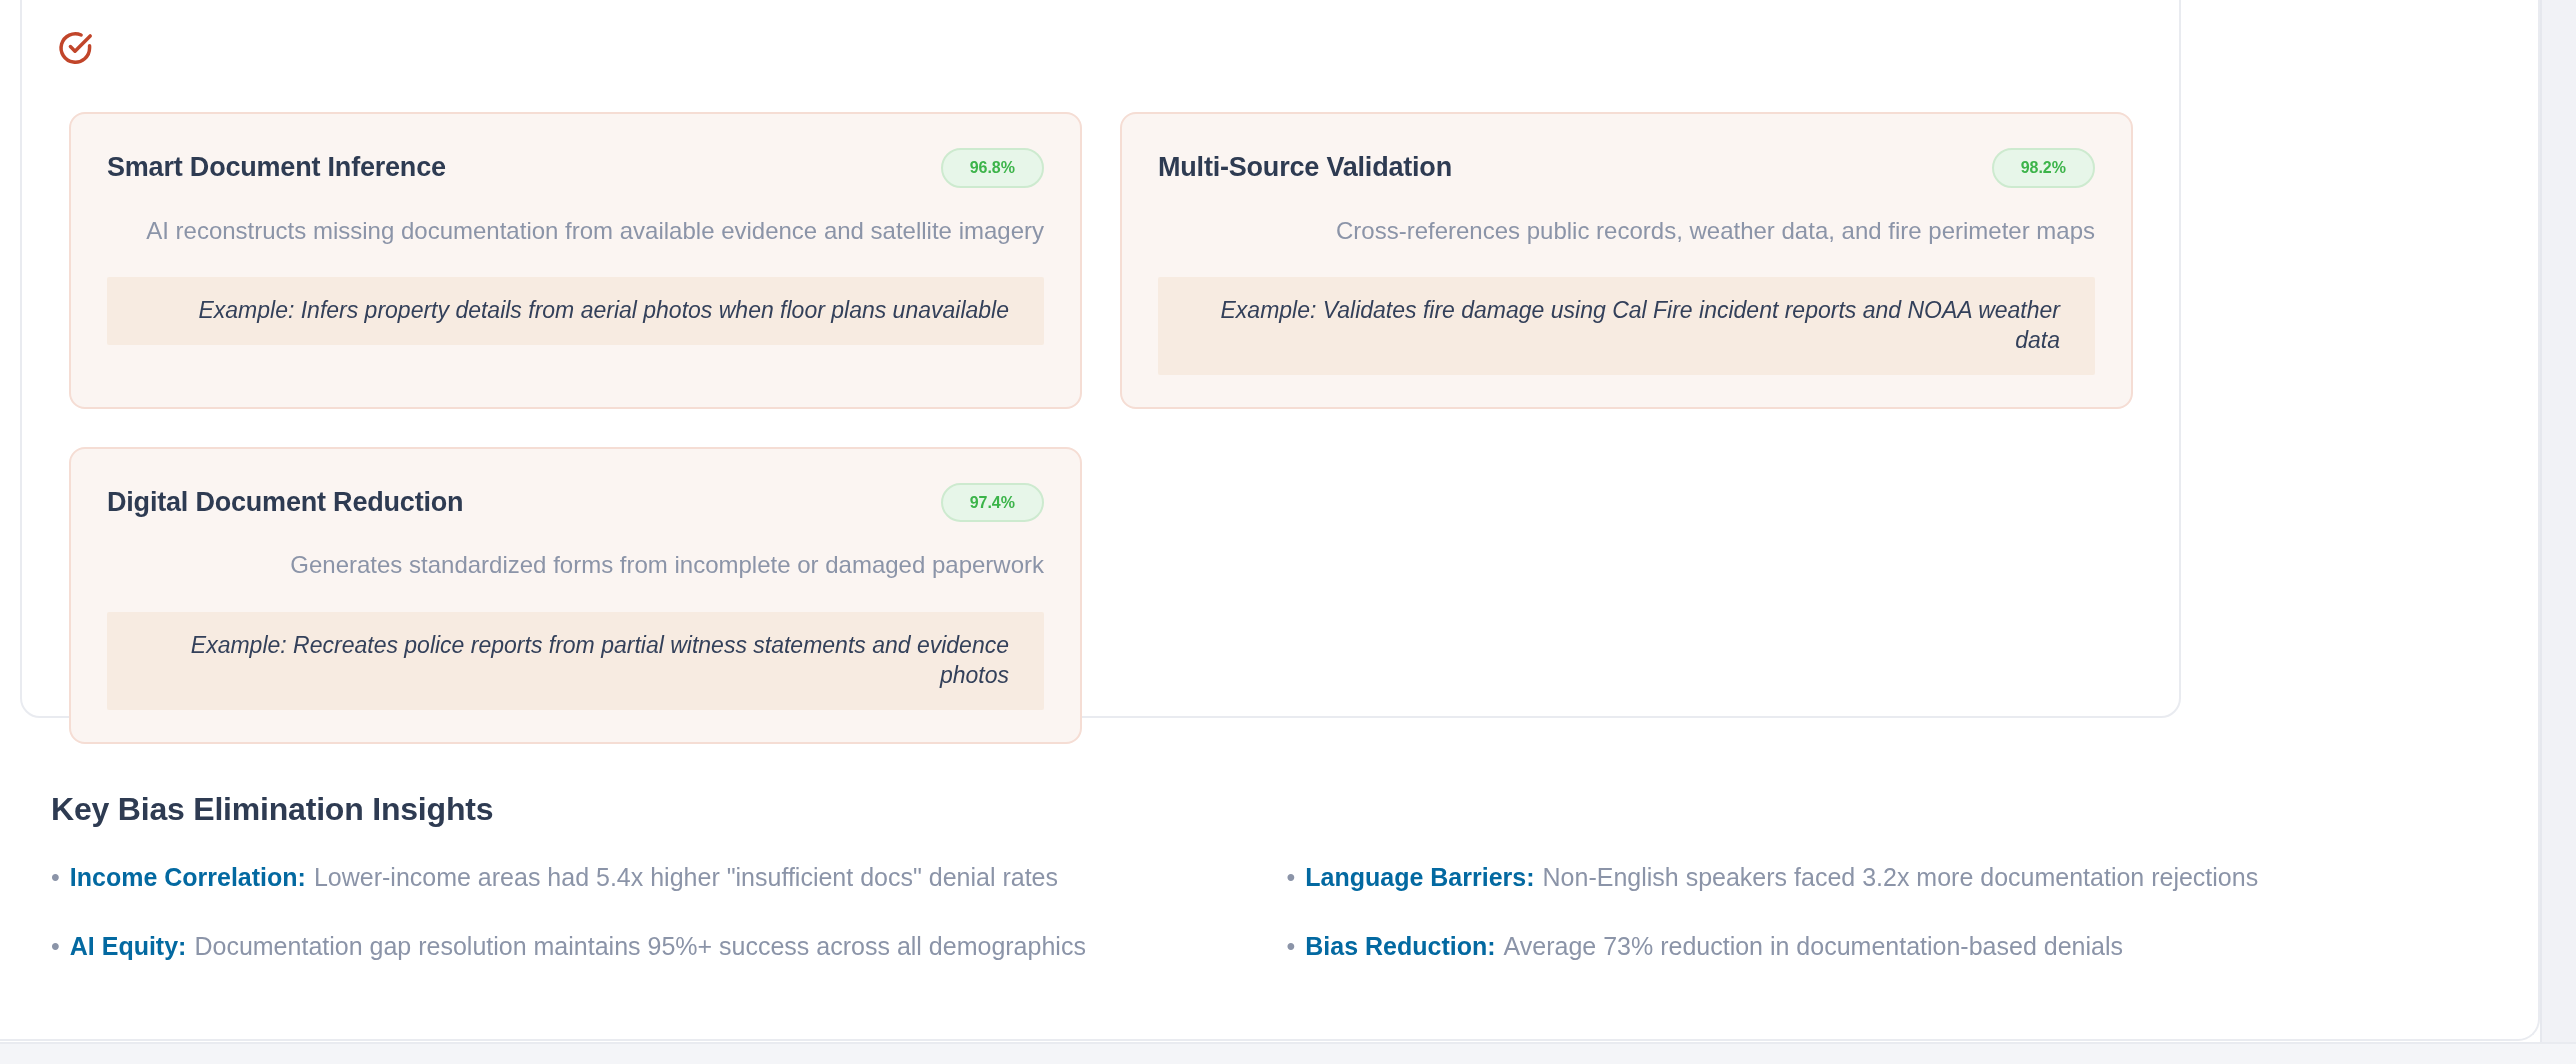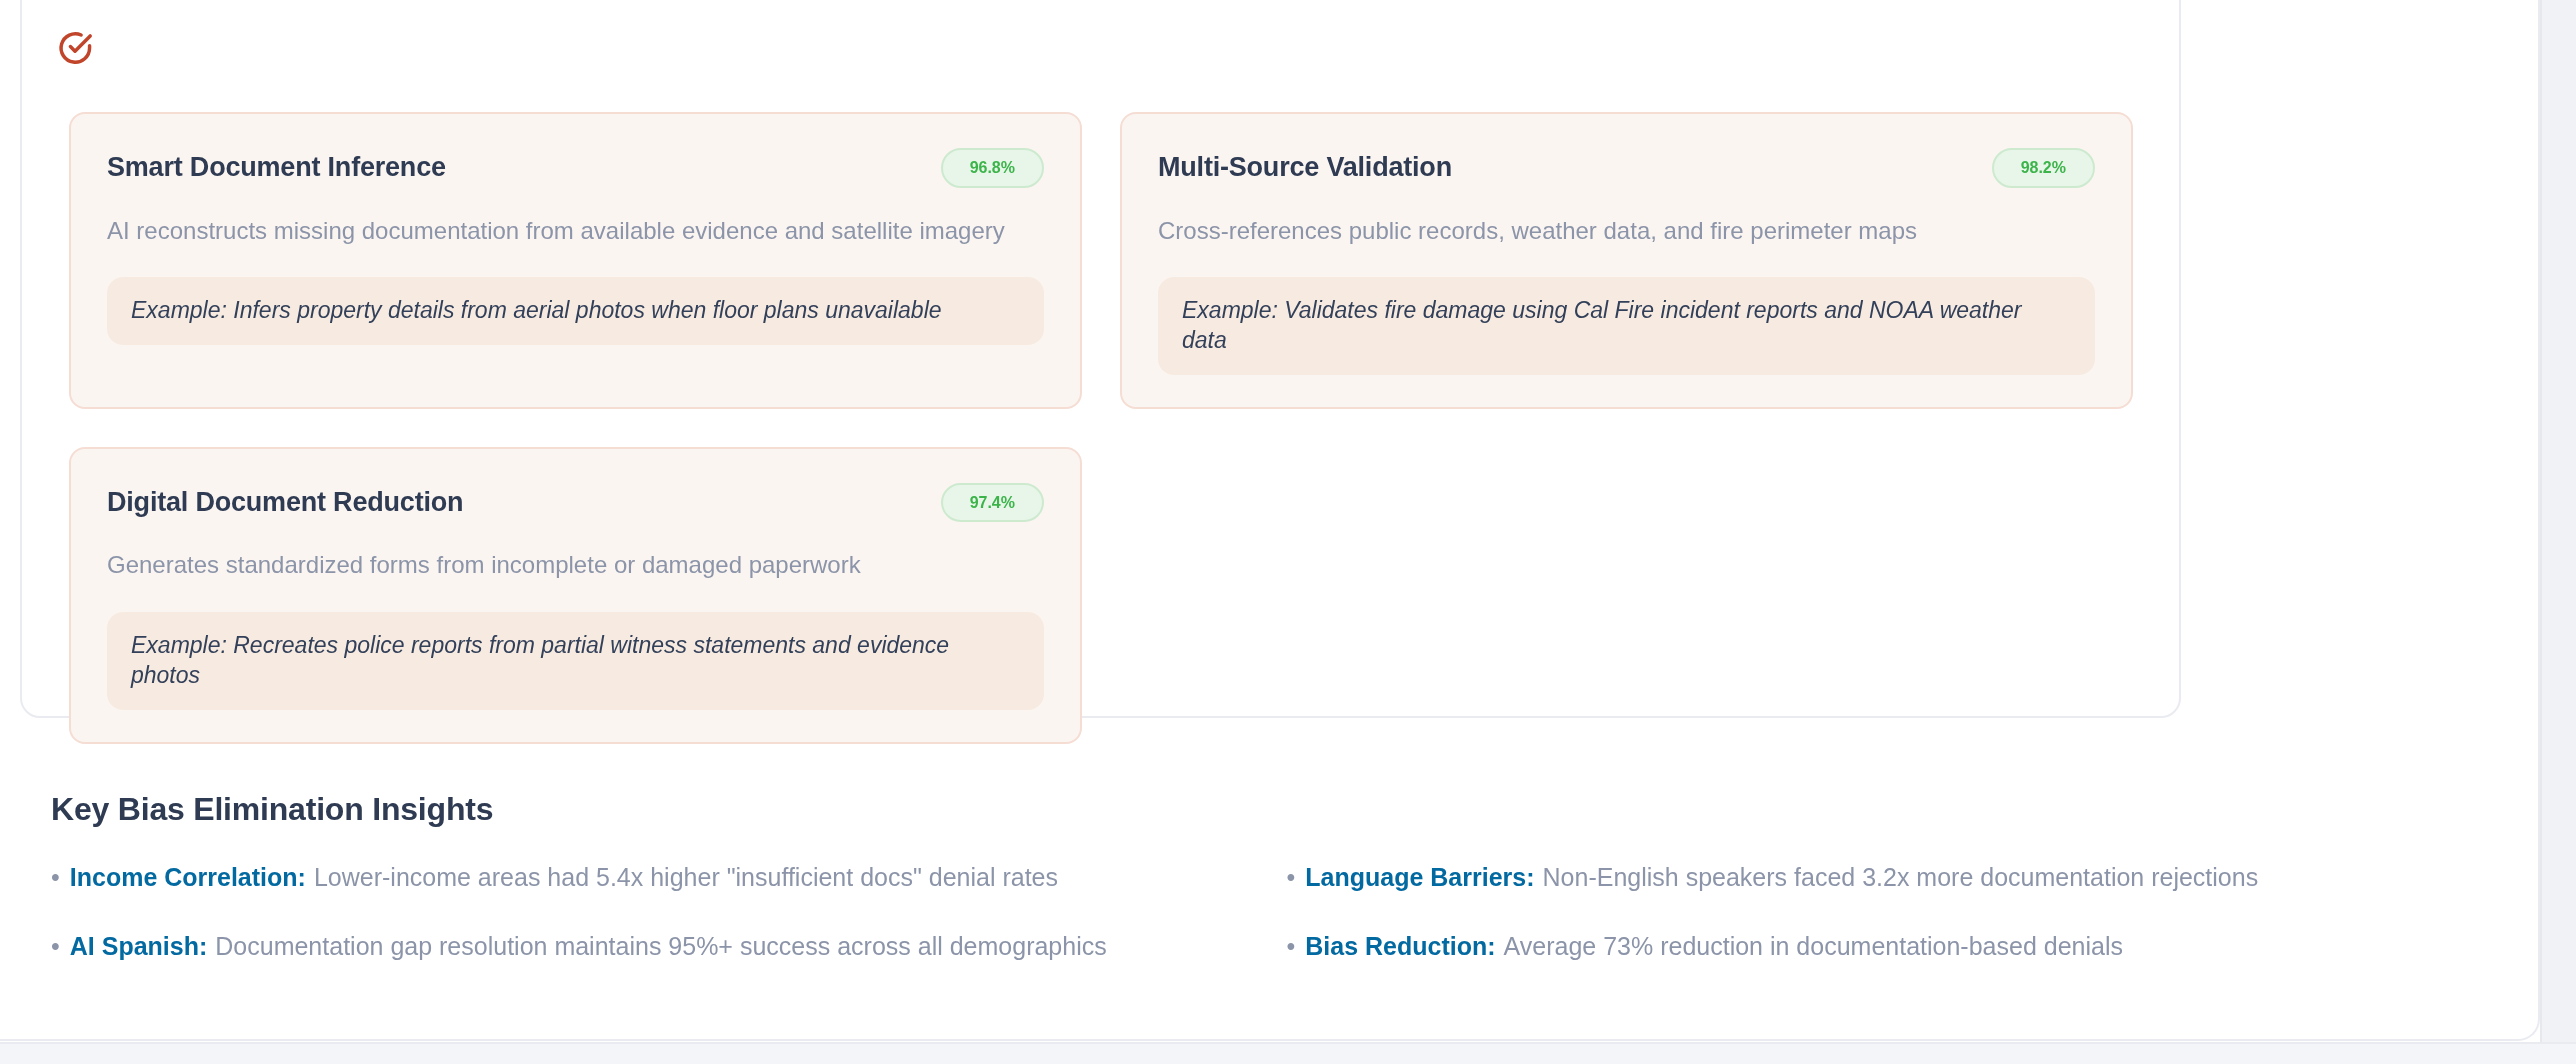--- a/index.html
+++ b/index.html
@@ -99,20 +99,21 @@
     column-gap: 38px;
     row-gap: 38px;
     padding: 45px 46px 0 47px;
   }
 
   .feature-card {
     background: #fbf5f2;
     border: 2px solid #f5ddd4;
     border-radius: 16px;
     padding: 34px 36px 32px 36px;
+    text-align: right;
   }
 
   .feature-top {
     display: flex;
     align-items: center;
     justify-content: space-between;
     gap: 20px;
   }
 
   .feature-name {
@@ -140,22 +141,22 @@
     margin-top: 27px;
     font-size: 24px;
     color: #8b94a8;
     font-weight: 400;
     line-height: 1.35;
   }
 
   .feature-example {
     margin-top: 30px;
     background: #f7ebe1;
-    border-radius: 16px;
-    padding: 19px 24px;
+    border-radius: 2px;
+    padding: 19px 35px;
     font-size: 23px;
     font-style: italic;
     color: #33405a;
     line-height: 1.3;
   }
 
   
   .insights {
     position: absolute;
     left: 51px;
@@ -258,21 +259,21 @@
           <span><span class="insight-label">Income Correlation:</span><span class="insight-text">Lower-income areas had 5.4x higher "insufficient docs" denial rates</span></span>
         </div>
 
         <div class="insight-item">
           <span class="insight-bullet">•</span>
           <span><span class="insight-label">Language Barriers:</span><span class="insight-text">Non-English speakers faced 3.2x more documentation rejections</span></span>
         </div>
 
         <div class="insight-item">
           <span class="insight-bullet">•</span>
-          <span><span class="insight-label">AI Spanish:</span><span class="insight-text">Documentation gap resolution maintains 95%+ success across all demographics</span></span>
+          <span><span class="insight-label">AI Equity:</span><span class="insight-text">Documentation gap resolution maintains 95%+ success across all demographics</span></span>
         </div>
 
         <div class="insight-item">
           <span class="insight-bullet">•</span>
           <span><span class="insight-label">Bias Reduction:</span><span class="insight-text">Average 73% reduction in documentation-based denials</span></span>
         </div>
 
       </div>
     </div>
 

